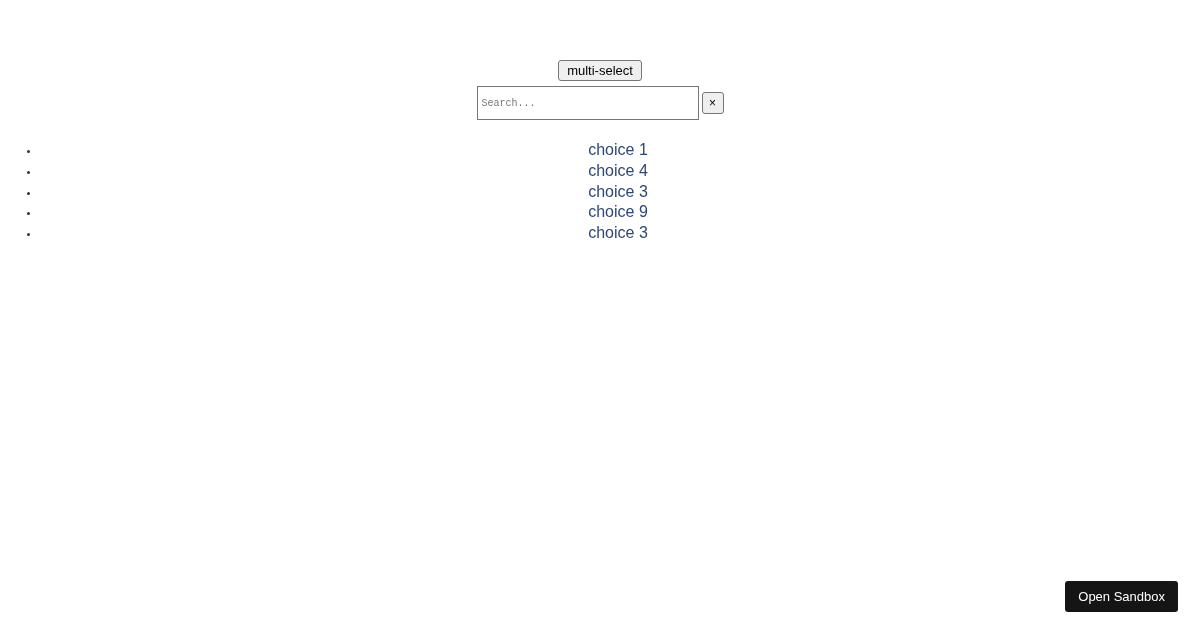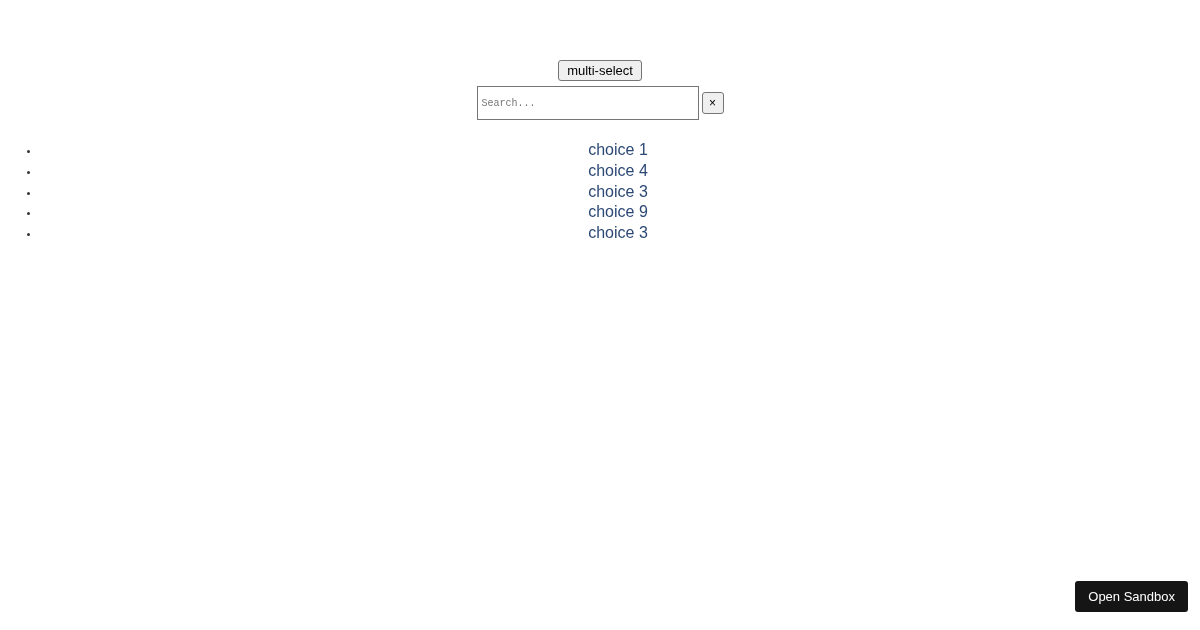--- a/index.html
+++ b/index.html
@@ -80,21 +80,21 @@
       display: block;
       width: 100%;
       text-align: center;
       color: #2c4875;
       text-decoration: none;
       font-size: 16px;
       cursor: pointer;
     }
     .open-sandbox {
       position: fixed;
-      right: 12px;
+      right: 22px;
       bottom: 18px;
       background: #151515;
       color: #fff;
       font-size: 13px;
       padding: 8px 13px;
       border-radius: 3px;
       border: none;
       cursor: pointer;
       font-family: Arial, sans-serif;
     }

